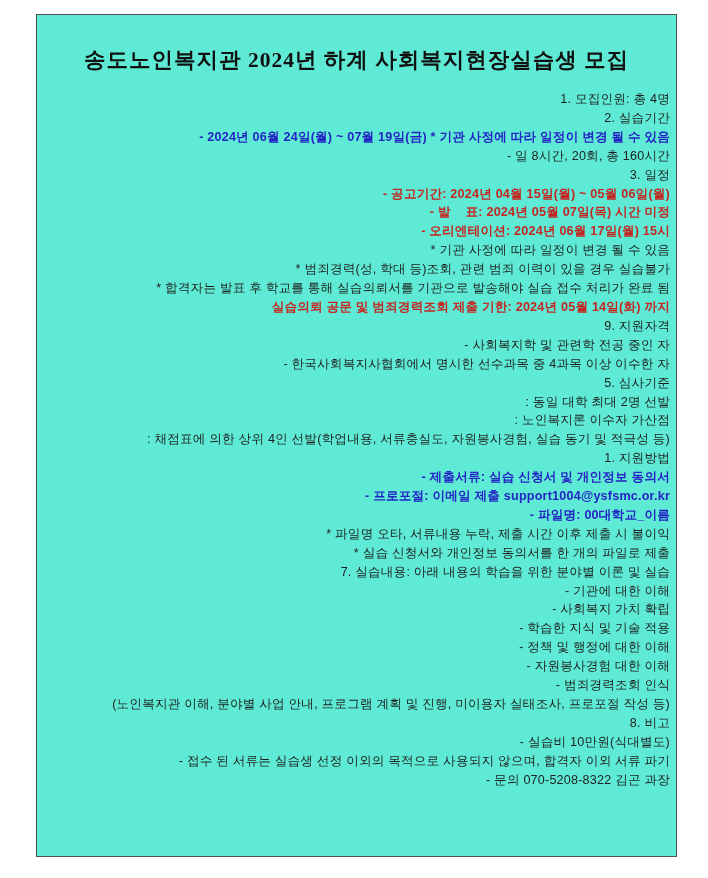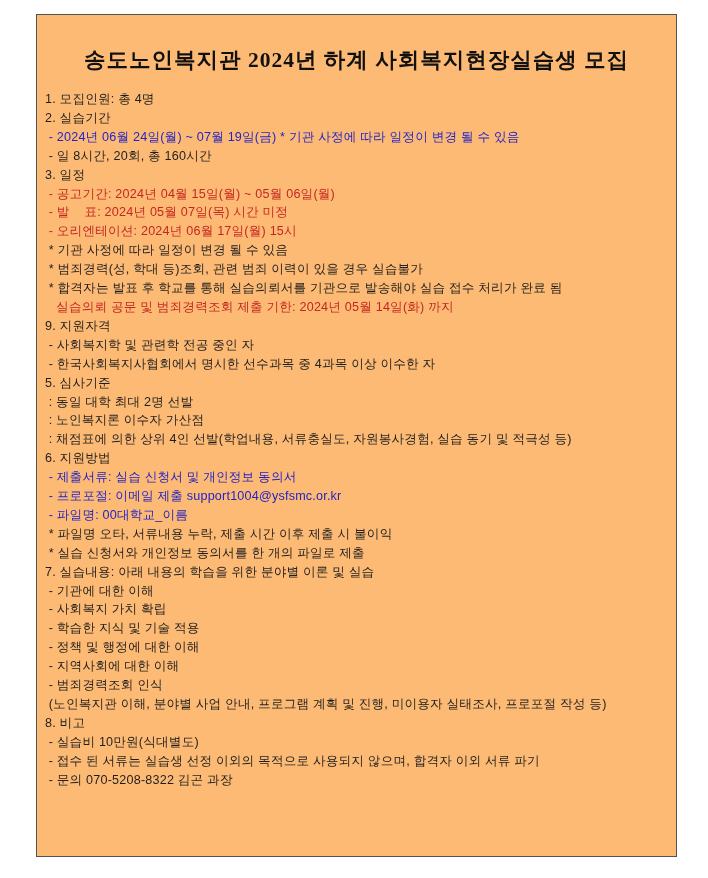--- a/index.html
+++ b/index.html
@@ -9,21 +9,21 @@
     width: 708px;
     height: 878px;
     overflow: hidden;
   }
   .page {
     position: absolute;
     left: 36px;
     top: 14px;
     width: 641px;
     height: 843px;
-    background: #fdba74;
+    background: #5eead4;
     border: 1px solid #525252;
     box-sizing: border-box;
     padding: 0 6px;
   }
   .title {
     margin: 30px 0 16px 0;
     text-align: center;
     font-family: "Liberation Serif", "DejaVu Serif", serif;
     font-weight: bold;
     font-size: 21.5px;
@@ -33,25 +33,26 @@
   .doc-body {
     font-family: "Liberation Sans", "DejaVu Sans", sans-serif;
     font-size: 12.6px;
     line-height: 18.9px;
     color: #1f1f1f;
     letter-spacing: 0.2px;
   }
   .line {
     white-space: pre-wrap;
     padding-left: 2px;
+    text-align: right;
   }
   .c-blue { color: #2424c4; }
   .c-red  { color: #c42722; }
   .c-black{ color: #1f1f1f; }
-  .bold   { font-weight: normal; }
+  .bold   { font-weight: bold; }
 </style>
 </head>
 <body>
 
 <div class="page">
   <h1 class="title">송도노인복지관 2024년 하계 사회복지현장실습생 모집</h1>
   <div class="doc-body" id="doc-lines">
       <div class="line c-black">1. 모집인원: 총 4명</div>
       <div class="line c-black">2. 실습기간</div>
       <div class="line c-blue bold"> - 2024년 06월 24일(월) ~ 07월 19일(금) * 기관 사정에 따라 일정이 변경 될 수 있음</div>
@@ -64,32 +65,32 @@
       <div class="line c-black"> * 범죄경력(성, 학대 등)조회, 관련 범죄 이력이 있을 경우 실습불가</div>
       <div class="line c-black"> * 합격자는 발표 후 학교를 통해 실습의뢰서를 기관으로 발송해야 실습 접수 처리가 완료 됨</div>
       <div class="line c-red bold">   실습의뢰 공문 및 범죄경력조회 제출 기한: 2024년 05월 14일(화) 까지</div>
       <div class="line c-black">9. 지원자격</div>
       <div class="line c-black"> - 사회복지학 및 관련학 전공 중인 자</div>
       <div class="line c-black"> - 한국사회복지사협회에서 명시한 선수과목 중 4과목 이상 이수한 자</div>
       <div class="line c-black">5. 심사기준</div>
       <div class="line c-black"> : 동일 대학 최대 2명 선발</div>
       <div class="line c-black"> : 노인복지론 이수자 가산점</div>
       <div class="line c-black"> : 채점표에 의한 상위 4인 선발(학업내용, 서류충실도, 자원봉사경험, 실습 동기 및 적극성 등)</div>
-      <div class="line c-black">6. 지원방법</div>
+      <div class="line c-black">1. 지원방법</div>
       <div class="line c-blue bold"> - 제출서류: 실습 신청서 및 개인정보 동의서</div>
       <div class="line c-blue bold"> - 프로포절: 이메일 제출 support1004@ysfsmc.or.kr</div>
       <div class="line c-blue bold"> - 파일명: 00대학교_이름</div>
       <div class="line c-black"> * 파일명 오타, 서류내용 누락, 제출 시간 이후 제출 시 불이익</div>
       <div class="line c-black"> * 실습 신청서와 개인정보 동의서를 한 개의 파일로 제출</div>
       <div class="line c-black">7. 실습내용: 아래 내용의 학습을 위한 분야별 이론 및 실습</div>
       <div class="line c-black"> - 기관에 대한 이해</div>
       <div class="line c-black"> - 사회복지 가치 확립</div>
       <div class="line c-black"> - 학습한 지식 및 기술 적용</div>
       <div class="line c-black"> - 정책 및 행정에 대한 이해</div>
-      <div class="line c-black"> - 지역사회에 대한 이해</div>
+      <div class="line c-black"> - 자원봉사경험 대한 이해</div>
       <div class="line c-black"> - 범죄경력조회 인식</div>
       <div class="line c-black"> (노인복지관 이해, 분야별 사업 안내, 프로그램 계획 및 진행, 미이용자 실태조사, 프로포절 작성 등)</div>
       <div class="line c-black">8. 비고</div>
       <div class="line c-black"> - 실습비 10만원(식대별도)</div>
       <div class="line c-black"> - 접수 된 서류는 실습생 선정 이외의 목적으로 사용되지 않으며, 합격자 이외 서류 파기</div>
       <div class="line c-black"> - 문의 070-5208-8322 김곤 과장</div>
     </div>
 </div>
 
 </body></html>

